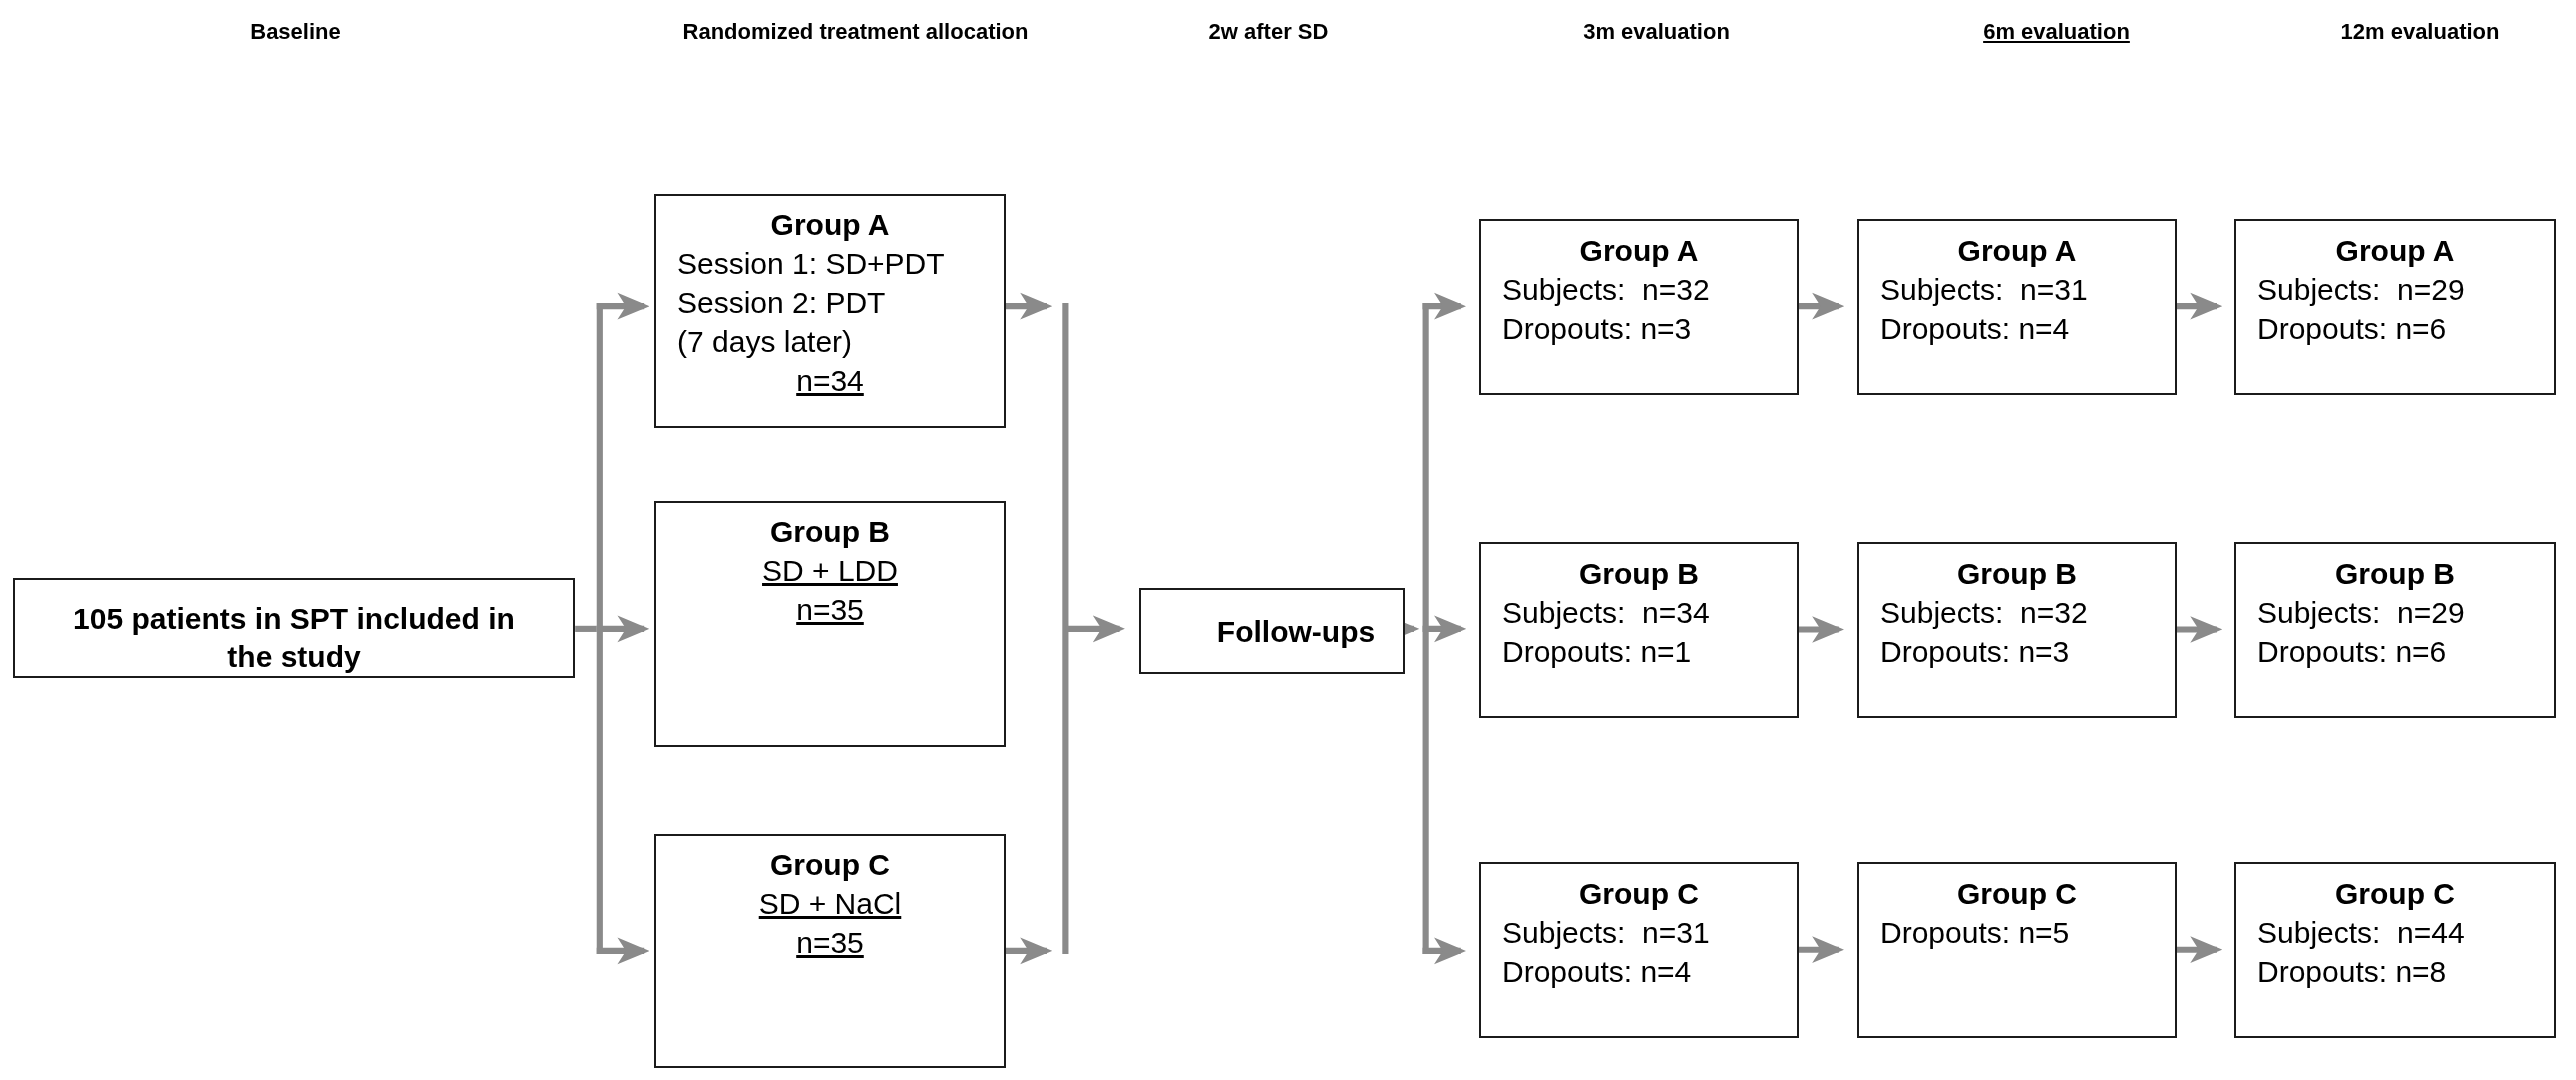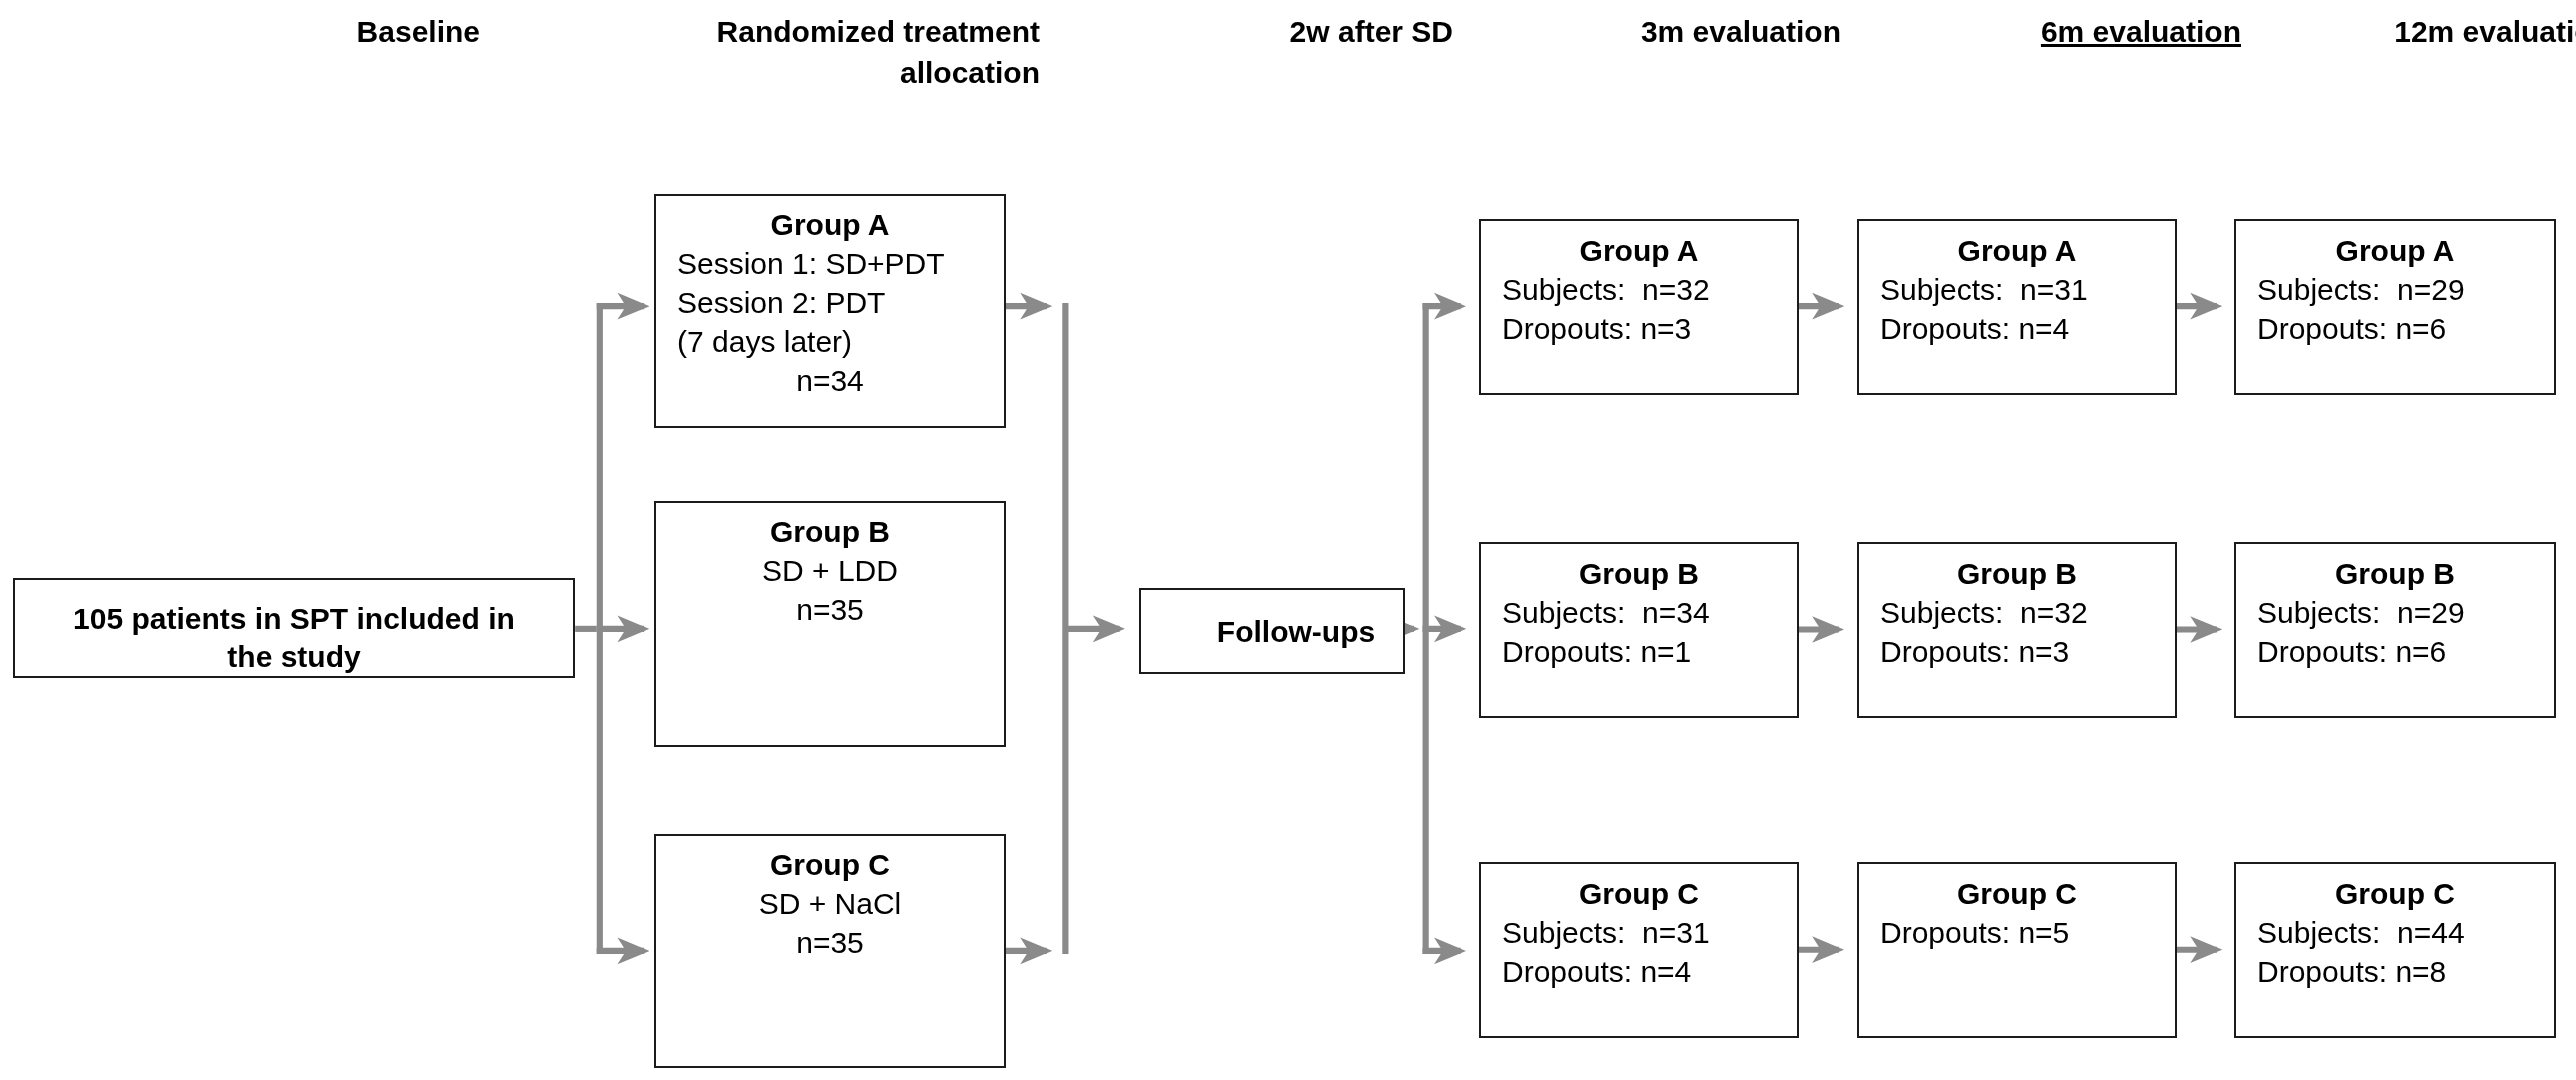--- a/index.html
+++ b/index.html
@@ -17,24 +17,24 @@
   #canvas {
     position: relative;
     width: 2576px;
     height: 1081px;
     background: var(--background);
     overflow: hidden;
   }
   .col-header {
     position: absolute;
     top: 11px;
-    font-size: 30px;
+    font-size: 22px;
     font-weight: bold;
     line-height: 41px;
-    text-align: right;
+    text-align: center;
     white-space: normal;
   }
   .fc-box {
     position: absolute;
     background: var(--background);
     border: 2.5px solid var(--border);
     font-size: 30px;
     line-height: 39px;
   }
   .fc-title {
@@ -45,20 +45,21 @@
   .fc-line {
     display: block;
     text-align: left;
     padding-left: 21px;
     white-space: pre-wrap;
   }
   .fc-center {
     display: block;
     text-align: center;
     white-space: pre-wrap;
+    text-decoration: underline;
   }
   #baseline-box {
     display: flex;
     flex-direction: column;
     justify-content: flex-end;
     font-weight: bold;
     text-align: center;
     line-height: 38px;
   }
   #followups-box {

